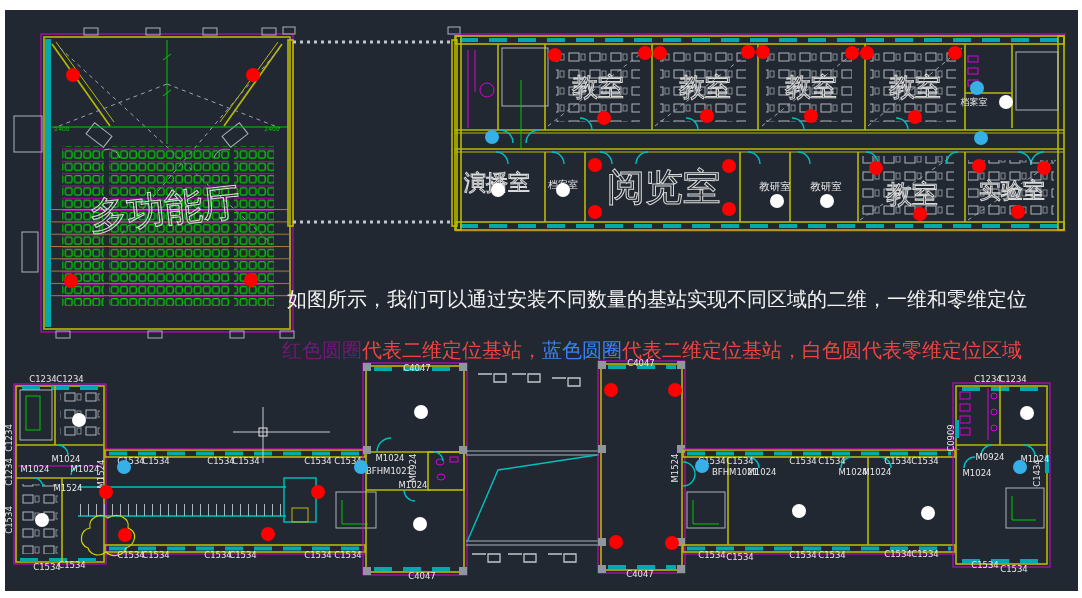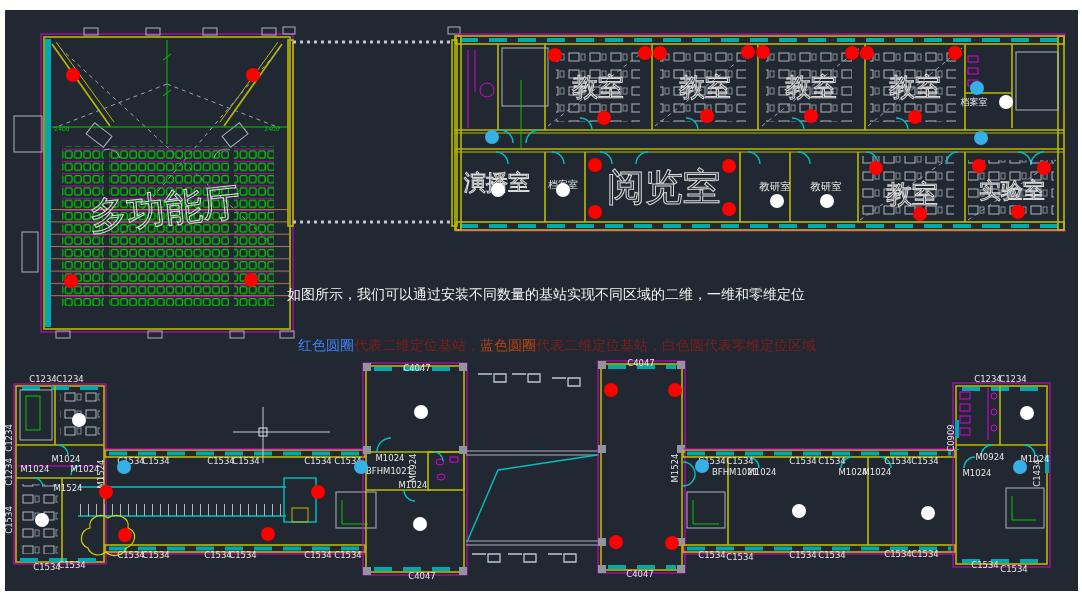--- a/index.html
+++ b/index.html
@@ -1,25 +1,25 @@
 <!DOCTYPE html>
 <html><head>
 <meta charset="utf-8">
 <style>
   html,body{margin:0;padding:0;background:#ffffff;}
   #stage{position:relative;width:1082px;height:598px;background:#ffffff;overflow:hidden;
          font-family:"DejaVu Sans","Liberation Sans",sans-serif;}
   #cad{position:absolute;left:0;top:0;}
-  .legend{position:absolute;color:#f2f2f2;font-size:14px;letter-spacing:0px;white-space:nowrap;
+  .legend{position:absolute;color:#f2f2f2;font-size:20px;letter-spacing:0px;white-space:nowrap;
           font-family:"DejaVu Sans","Liberation Sans",sans-serif;}
   #legend1{left:287px;top:286px;}
   #legend2{left:282px;top:337px;}
-  .seg-red{color:#3b82f6;margin-left:16px;}
-  .seg-blue{color:#c2410c;}
-  .seg-white{color:#7f1d1d;}
+  .seg-red{color:#701a75;}
+  .seg-blue{color:#3b82f6;}
+  .seg-white{color:#ef4444;}
   
   .wy{stroke:#b9b900;fill:none;stroke-width:1.6;}
   .wyt{stroke:#b9b900;fill:none;stroke-width:1;}
   .mg{stroke:#dc00dc;fill:none;stroke-width:1;}
   .cy{stroke:#00c0c0;fill:none;stroke-width:1.4;}
   .cyw{stroke:#00a8b0;fill:none;stroke-width:4;stroke-dasharray:18 11;}
   .gr{stroke:#aab2bc;fill:none;stroke-width:1;}
   .grd{stroke:#9aa3ad;fill:none;stroke-width:1;stroke-dasharray:4 4;}
   .gn{stroke:#00c800;fill:none;stroke-width:1;}
   .col{fill:#8f969e;}

